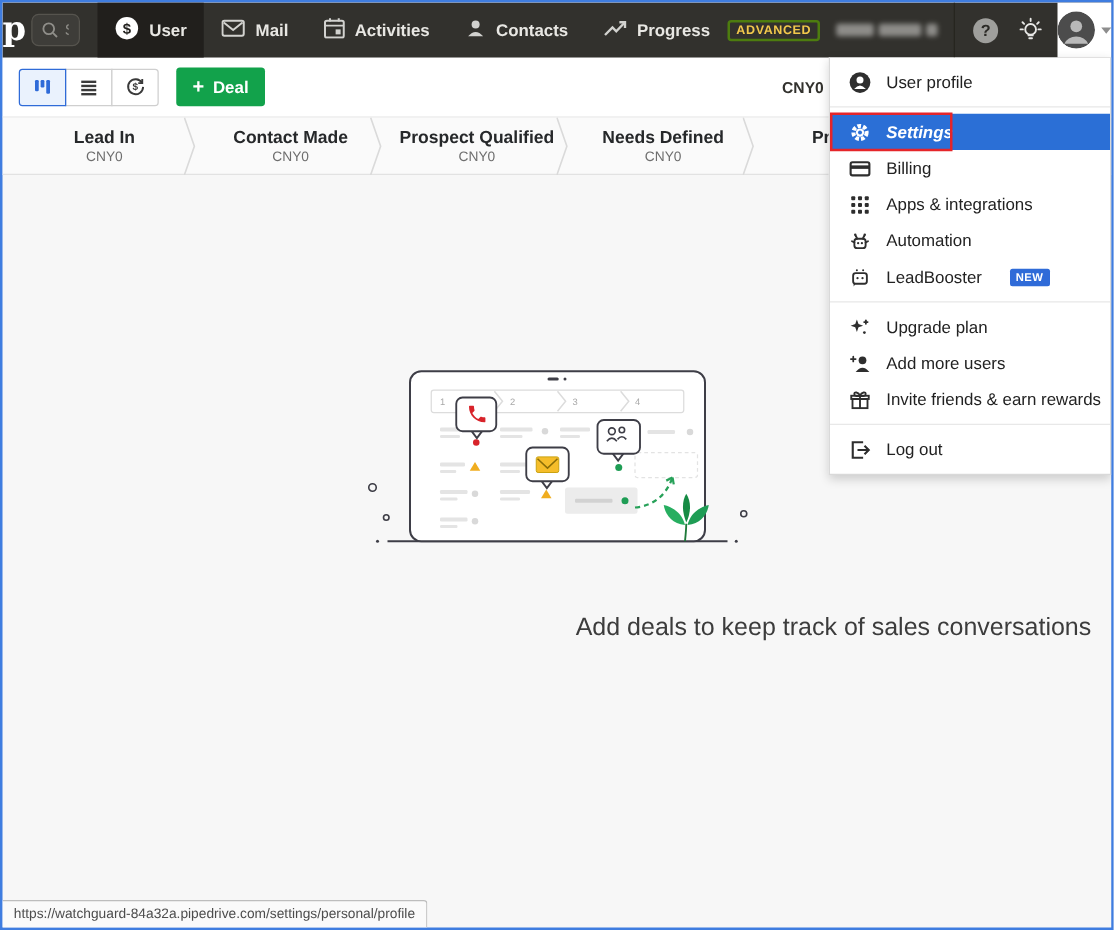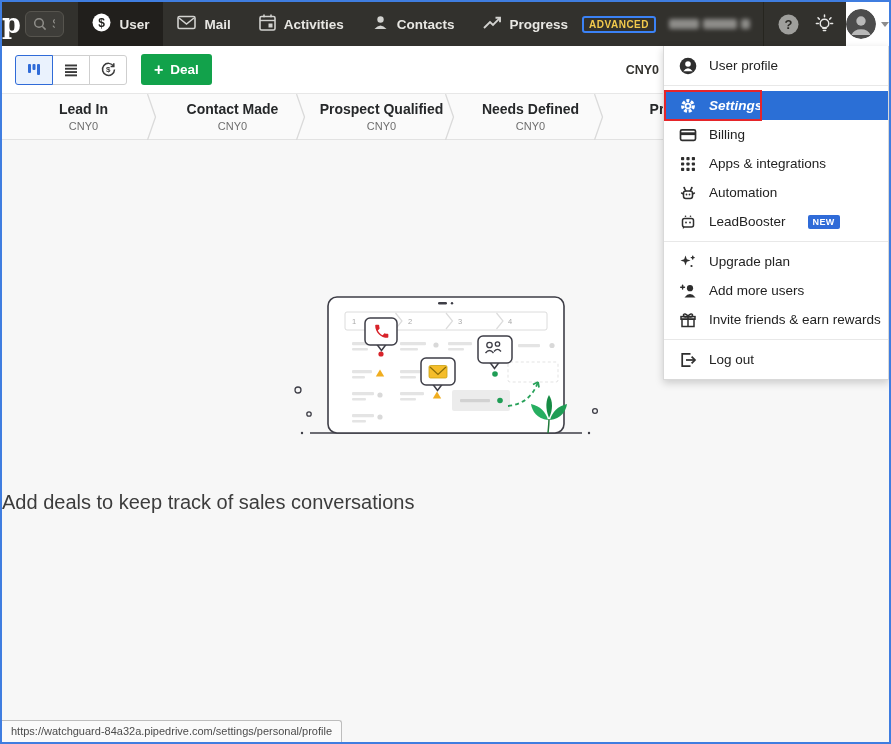--- a/index.html
+++ b/index.html
@@ -10,21 +10,21 @@
   .topbar { position:absolute; left:0; top:0; right:0; height:44px; background:#32312d; display:flex; align-items:center; z-index:4; }
   .logo { width:40px; text-align:center; color:#fff; font-weight:bold; font-size:27px; font-family:"DejaVu Serif", serif; line-height:40px; cursor:pointer; }
   .search-box { position:relative; margin-left:4px; width:128px; height:26px; }
   .search-box input { width:100%; height:100%; background:#3e3d39; border:1px solid #56544e; border-radius:6px; color:#c9c8c4; font-size:12.5px; padding:0 8px 0 26px; outline:none; }
   .search-box input::placeholder { color:#8f8e89; }
   .search-ic { position:absolute; left:8px; top:6px; }
   .nav { display:flex; height:44px; margin-left:14px; }
   .nav-item { display:flex; align-items:center; gap:8px; padding:0 14px; color:#e8e7e3; font-size:13.5px; font-weight:bold; cursor:pointer; }
   .nav-item.active { background:#211f1c; }
   .top-right { margin-left:auto; display:flex; align-items:center; gap:13px; padding-right:10px; }
-  .plan-badge { border:2px solid #3b82f6; color:#f2c94c; font-size:10px; font-weight:bold; letter-spacing:.5px; padding:1px 5px; border-radius:3px; cursor:pointer; }
+  .plan-badge { border:2px solid #4d7c0f; color:#f2c94c; font-size:10px; font-weight:bold; letter-spacing:.5px; padding:1px 5px; border-radius:3px; cursor:pointer; }
   .blur-name { display:flex; gap:4px; align-items:center; filter:blur(2px); opacity:.8; }
   .blur-name i { display:block; height:10px; border-radius:2px; background:#a4a3a0; }
   .tb-divider { width:1px; height:44px; background:#26251f; }
   .icon-btn { display:flex; align-items:center; cursor:pointer; }
   .avatar-section { width:62px; height:44px; background:#fff; display:flex; align-items:center; justify-content:center; gap:5px; cursor:pointer; }
   .avatar { width:30px; height:30px; border-radius:50%; overflow:hidden; display:inline-block; }
   .caret { width:0; height:0; border-left:4px solid transparent; border-right:4px solid transparent; border-top:5px solid #8d8d8d; }
 
   
   .toolbar { position:absolute; left:0; top:44px; right:0; height:47px; background:#fff; display:flex; align-items:center; padding-left:13px; z-index:2; }
@@ -39,21 +39,21 @@
 
   
   .stages { position:absolute; left:0; top:91px; right:0; height:47px; background:#fafafa; border-top:1px solid #e7e7e7; border-bottom:1px solid #e2e2e2; display:flex; z-index:1; }
   .stage { width:149px; position:relative; padding:7px 0 0 14px; cursor:pointer;text-align:center; }
   .stage-sep { position:absolute; left:-4px; top:0; }
   .stage-name { font-size:14px; font-weight:bold; color:#26282a; }
   .stage-value { font-size:11px; color:#6e6e6e; margin-top:3px; }
 
   
   .illustration { position:absolute; left:288px; top:290px; z-index:0; }
-  .caption { position:absolute; left:0; right:16px; top:489px; text-align:left; font-size:20px; color:#3c3c3c; }
+  .caption { position:absolute; left:0; right:16px; top:489px; text-align:right; font-size:20px; color:#3c3c3c; }
 
   
   .menu { position:absolute; top:44px; left:661px; width:226px; background:#fff; border:1px solid #d9d9d9; border-top:none; box-shadow:0 3px 8px rgba(0,0,0,.18); z-index:5; }
   .menu-group { padding:5px 0; }
   .menu-divider { height:1px; background:#e8e8e8; }
   .menu-item { height:29px; display:flex; align-items:center; padding-left:15px; gap:12px; font-size:13.5px; color:#222; cursor:pointer; }
   .menu-item .mi { width:18px; height:18px; display:flex; align-items:center; justify-content:center; flex:none; }
   .menu-item.selected { background:#2b6fd6; color:#fff; font-weight:bold;font-style:italic; }
   .new-badge { background:#2f6bd8; color:#fff; font-size:9px; font-weight:bold; letter-spacing:.4px; padding:2px 5px; border-radius:2px; margin-left:10px; }
   .red-box { position:absolute; left:662px; top:88px; width:98px; height:31px; border:2px solid #e5252a; z-index:6; pointer-events:none; }

